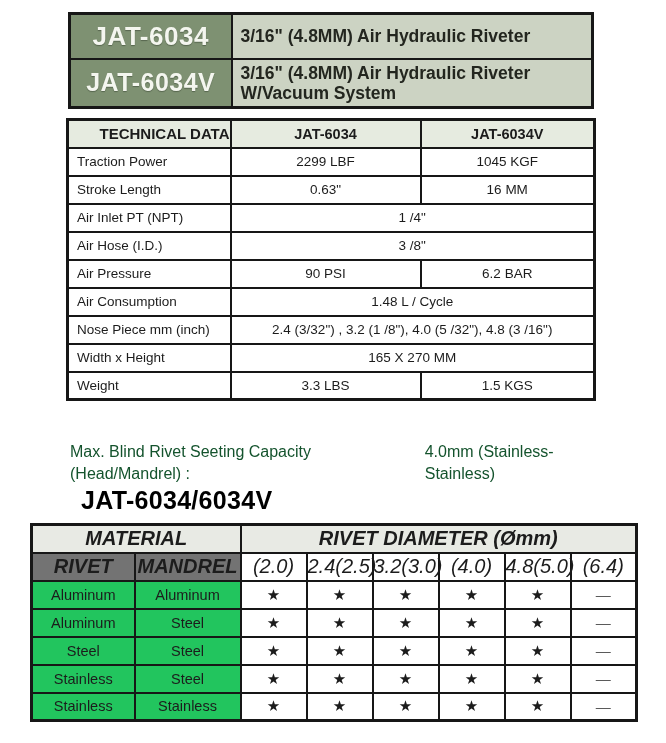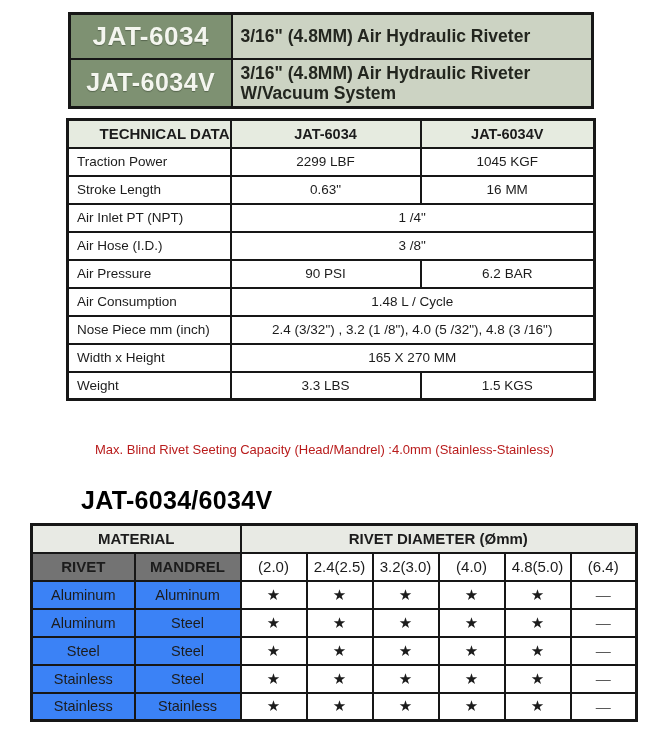--- a/index.html
+++ b/index.html
@@ -44,46 +44,45 @@
   .tech-table td, .tech-table th { border: 2px solid #171717; height: 28px; vertical-align: middle; }
   .tech-table th { background: #e6ebe0; }
   .tech-th-label { text-align: right; padding-left: 8px; font-size: 15px; }
   .tech-th-model { text-align: center; font-size: 14.5px; }
   .tech-label { text-align: left; padding-left: 8px; background: #fff; }
   .tech-value { text-align: center; background: #fff; }
 
   
   .note {
     position: absolute; left: 70px; top: 441px; width: 548px;
-    font-size: 13px; color: #b91c1c; display: flex;
+    font-size: 16px; color: #14532d; display: flex;
     line-height: 1.35;
-    margin-left: 25px;
   }
   .note-values span { display: block; }
 
   
   .section-title {
     position: absolute; left: 38px; top: 486px;
     font-size: 25px; font-weight: bold; color: #000;
     letter-spacing: 0.3px;
     margin-left: 43px;
   }
 
   
   .rivet-table {
     position: absolute; left: 30px; top: 523px; width: 607px;
     border: 3px solid #171717;
     font-size: 14.5px;
   }
   .rivet-table td, .rivet-table th { border: 2px solid #171717; height: 28px; text-align: center; vertical-align: middle; }
-  .rivet-table th { font-size: 15px; }
+  .rivet-table th { font-size: 20px; font-style: italic; }
   .grp-header { background: #e8eae4; }
   .dia-header { background: #ffffff; font-weight: normal; }
   .mat-header { background: #737373; }
-  .mat-cell { background: #3b82f6; }
+  .mat-cell { background: #22c55e; }
   .mark-cell { background: #ffffff; font-size: 15px; }
   .mark-dash { color: #5a5a5a; }
 </style>
 </head>
 <body>
 
 <table class="model-table">
   <colgroup>
       <col style="width:162px">
       <col style="width:361px">

